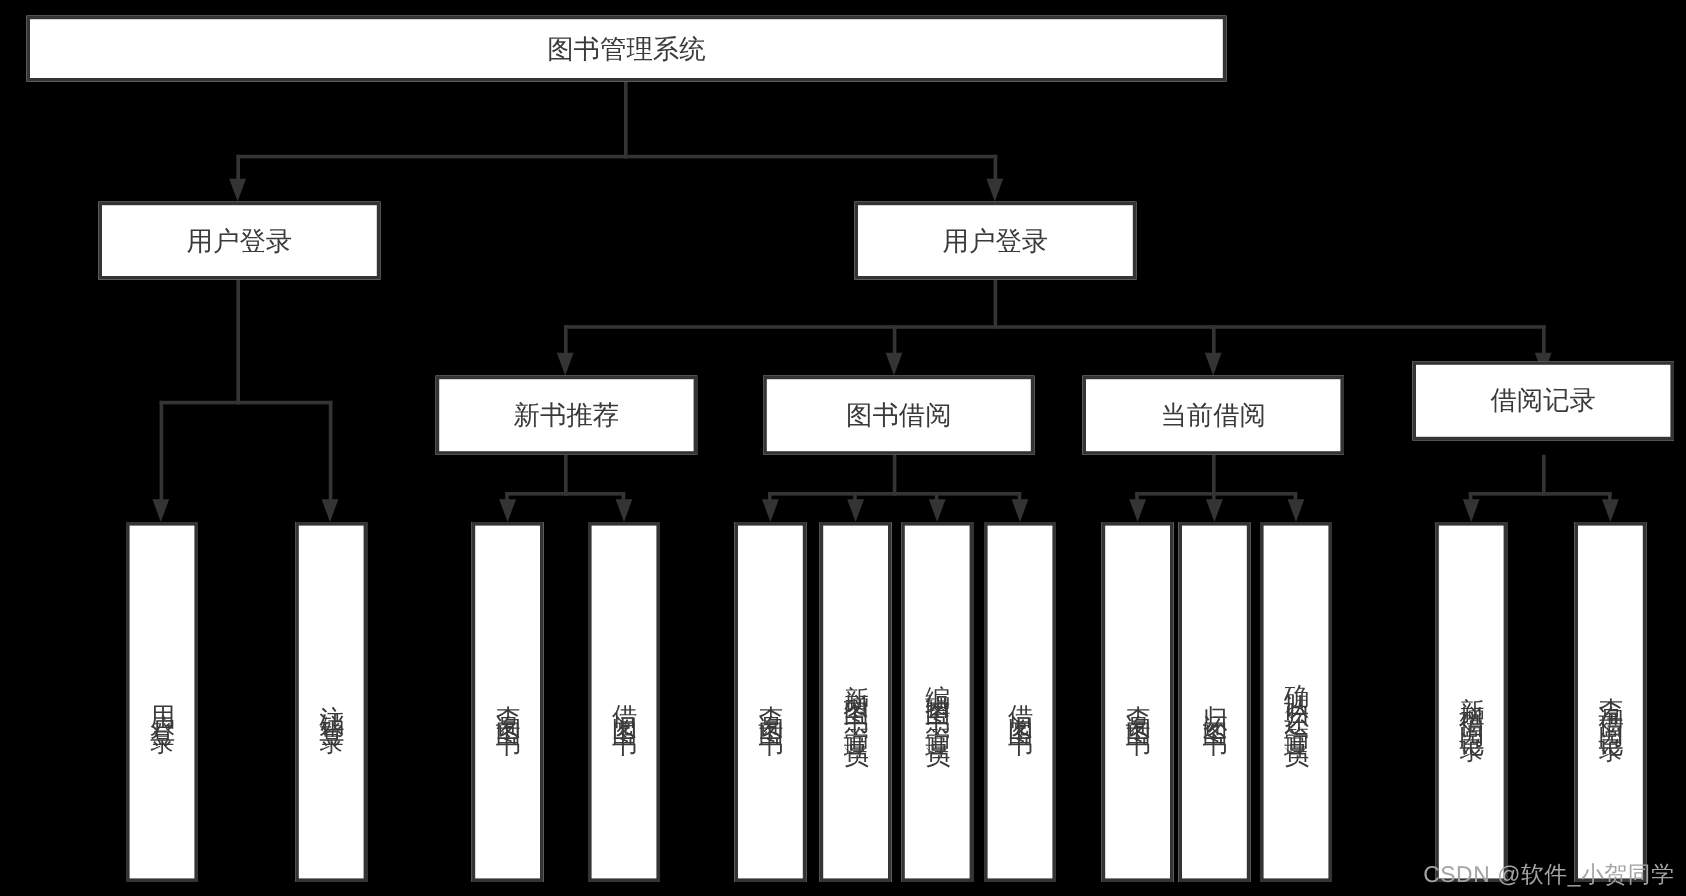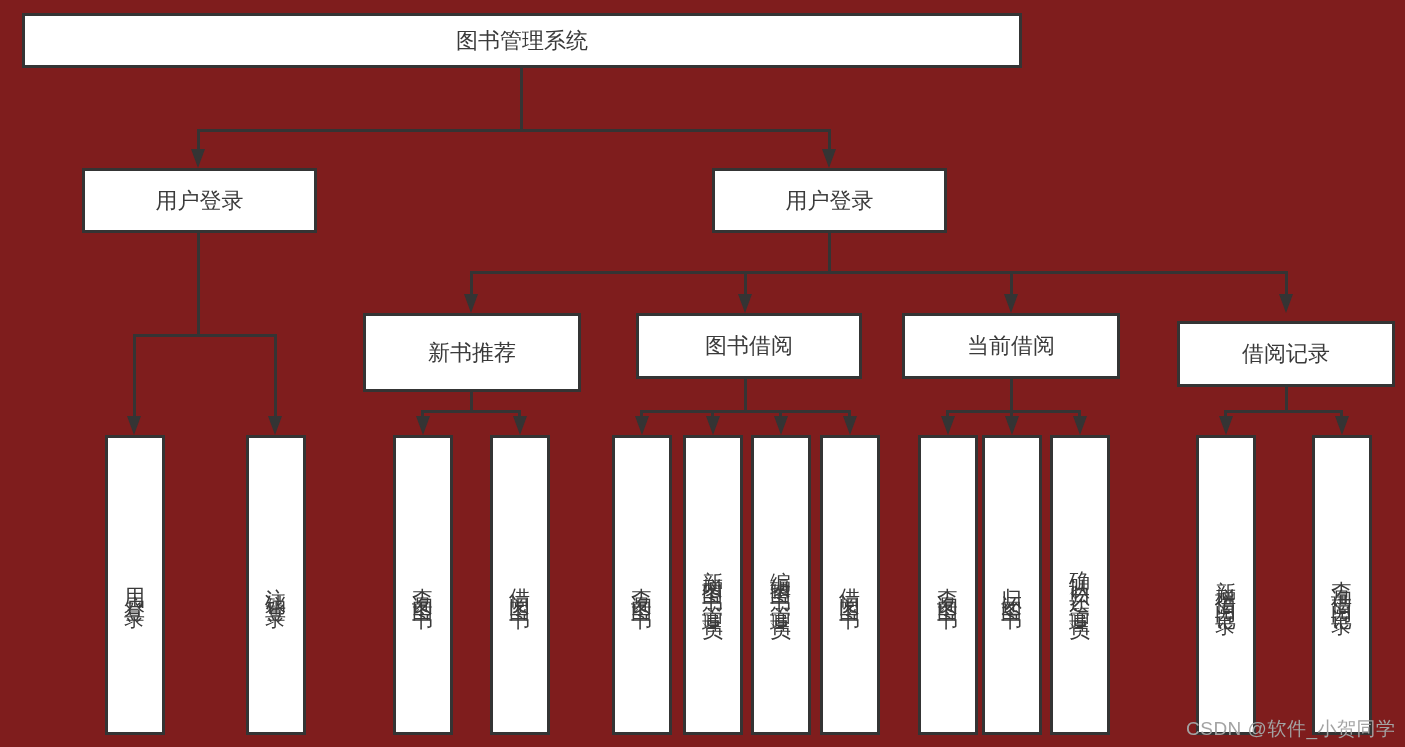--- a/index.html
+++ b/index.html
@@ -1,19 +1,19 @@
 <!DOCTYPE html>
 <html><head>
 <meta charset="utf-8">
 <style>
   html,body{margin:0;padding:0;background:#ffffff;}
   #canvas{
     position:relative;
     width:1405px;height:747px;
-    background:#7f1d1d;
+    background:#000000;
     font-family:"Liberation Sans","DejaVu Sans",sans-serif;
     color:#333333;
     overflow:hidden;
   }
   .box{
     position:absolute;
     box-sizing:border-box;
     border:3px solid #343434;
     background:#ffffff;
     display:flex;
@@ -113,30 +113,30 @@
     <span>图书管理系统</span>
   </div>
 
   <div class="box" style="left: 82px; top: 168px; width: 235px; height: 65px; border-color: rgb(52, 52, 52);">
     <span>用户登录</span>
   </div>
   <div class="box" style="left: 712px; top: 168px; width: 235px; height: 65px; border-color: rgb(52, 52, 52);">
     <span>用户登录</span>
   </div>
 
-  <div class="box" style="left: 363px; top: 313px; width: 218px; height: 79px; border-color: rgb(52, 52, 52);">
+  <div class="box" style="left: 363px; top: 313px; width: 218px; height: 66px; border-color: rgb(52, 52, 52);">
     <span>新书推荐</span>
   </div>
   <div class="box" style="left: 636px; top: 313px; width: 226px; height: 66px; border-color: rgb(52, 52, 52);">
     <span>图书借阅</span>
   </div>
   <div class="box" style="left: 902px; top: 313px; width: 218px; height: 66px; border-color: rgb(52, 52, 52);">
     <span>当前借阅</span>
   </div>
-  <div class="box" style="left: 1177px; top: 321px; width: 218px; height: 66px; border-color: rgb(52, 52, 52);">
+  <div class="box" style="left: 1177px; top: 301px; width: 218px; height: 66px; border-color: rgb(52, 52, 52);">
     <span>借阅记录</span>
   </div>
 
   <div class="box leaf" style="left: 105px; top: 435px; width: 60px; height: 300px; border-color: rgb(52, 52, 52);">
     <span class="vtext">用户登录</span>
   </div>
   <div class="box leaf" style="left: 246px; top: 435px; width: 60px; height: 300px; border-color: rgb(52, 52, 52);">
     <span class="vtext">注销登录</span>
   </div>
 

